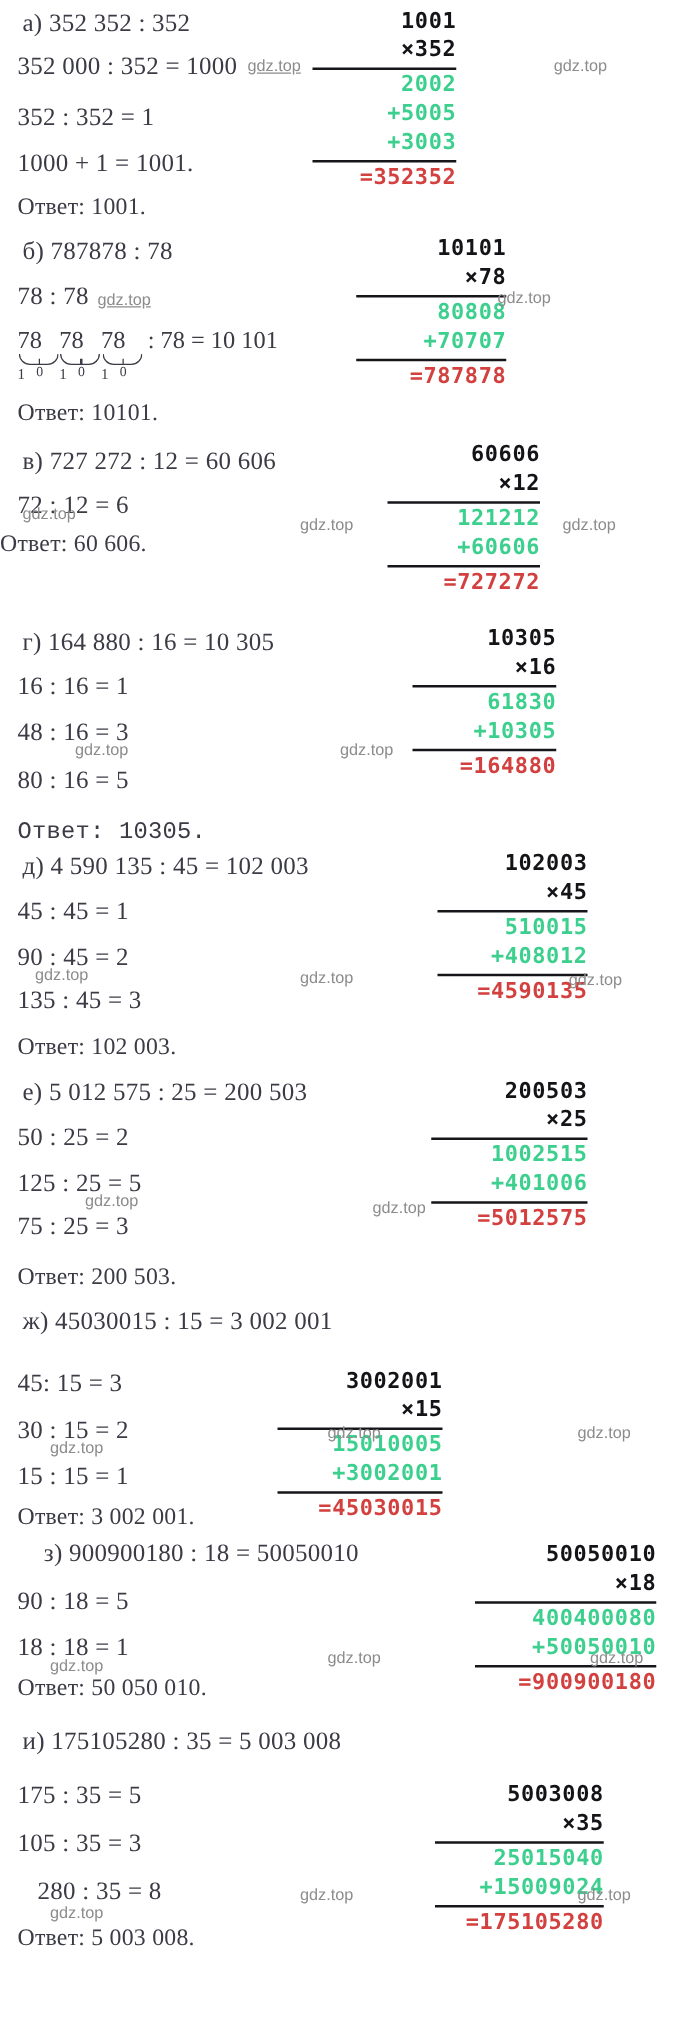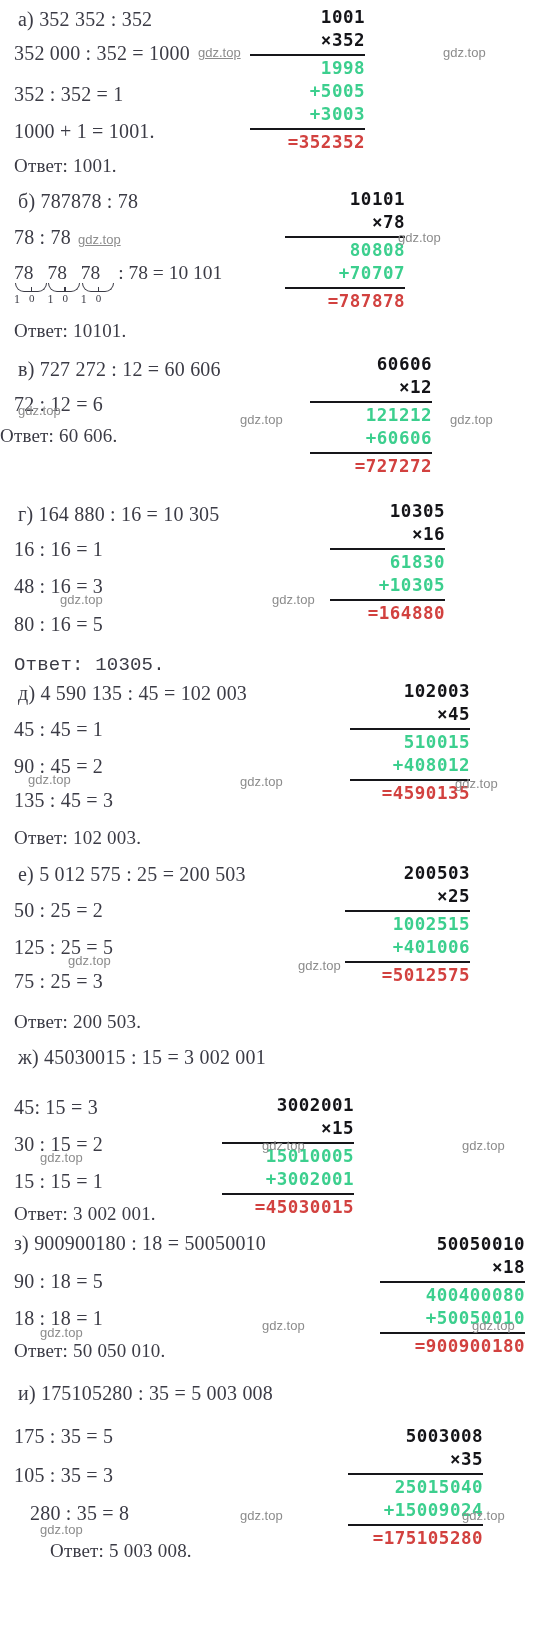--- a/index.html
+++ b/index.html
@@ -64,21 +64,21 @@
   <div class="mline" style="left:18px; top:8px;">а) 352 352 : 352</div>
   <div class="mline" style="left:14px; top:42px;">352 000 : 352 = 1000</div>
   <div class="mline" style="left:14px; top:83px;">352 : 352 = 1</div>
   <div class="mline" style="left:14px; top:120px;">1000 + 1 = 1001.</div>
   <div class="mline ans" style="left:14px; top:155px;">Ответ: 1001.</div>
 
   <div class="mul" style="left:250px; top:6px; width:115px;">
     <div class="top">1001</div>
     <div class="by">×352</div>
     <div class="rule"></div>
-    <div class="part">1998</div>
+    <div class="part">2002</div>
     <div class="part">+5005</div>
     <div class="part">+3003</div>
     <div class="rule"></div>
     <div class="sum">=352352</div>
   </div>
 
   <div class="mline" style="left:18px; top:190px;">б) 787878 : 78</div>
   <div class="mline" style="left:14px; top:226px;">78 : 78</div>
 
   <div class="brace-row" style="left:14px; top:262px;">
@@ -183,40 +183,40 @@
   <div class="mul" style="left:222px; top:1094px; width:132px;">
     <div class="top">3002001</div>
     <div class="by">×15</div>
     <div class="rule"></div>
     <div class="part">15010005</div>
     <div class="part">+3002001</div>
     <div class="rule"></div>
     <div class="sum">=45030015</div>
   </div>
 
-  <div class="mline" style="left:14px; top:1232px;">з) 900900180 : 18 = 50050010</div>
+  <div class="mline" style="left:35px; top:1232px;">з) 900900180 : 18 = 50050010</div>
   <div class="mline" style="left:14px; top:1270px;">90 : 18 = 5</div>
   <div class="mline" style="left:14px; top:1307px;">18 : 18 = 1</div>
   <div class="mline ans" style="left:14px; top:1340px;">Ответ: 50 050 010.</div>
 
   <div class="mul" style="left:380px; top:1233px; width:145px;">
     <div class="top">50050010</div>
     <div class="by">×18</div>
     <div class="rule"></div>
     <div class="part">400400080</div>
     <div class="part">+50050010</div>
     <div class="rule"></div>
     <div class="sum">=900900180</div>
   </div>
 
   <div class="mline" style="left:18px; top:1382px;">и) 175105280 : 35 = 5 003 008</div>
   <div class="mline" style="left:14px; top:1425px;">175 : 35 = 5</div>
   <div class="mline" style="left:14px; top:1464px;">105 : 35 = 3</div>
   <div class="mline" style="left:14px; top:1502px;margin-left:16px;">280 : 35 = 8</div>
-  <div class="mline ans" style="left:14px; top:1540px;margin-left:36px;">Ответ: 5 003 008.</div>
+  <div class="mline ans" style="left:14px; top:1540px;">Ответ: 5 003 008.</div>
 
   <div class="mul" style="left:348px; top:1425px; width:135px;">
     <div class="top">5003008</div>
     <div class="by">×35</div>
     <div class="rule"></div>
     <div class="part">25015040</div>
     <div class="part">+15009024</div>
     <div class="rule"></div>
     <div class="sum">=175105280</div>
   </div>

